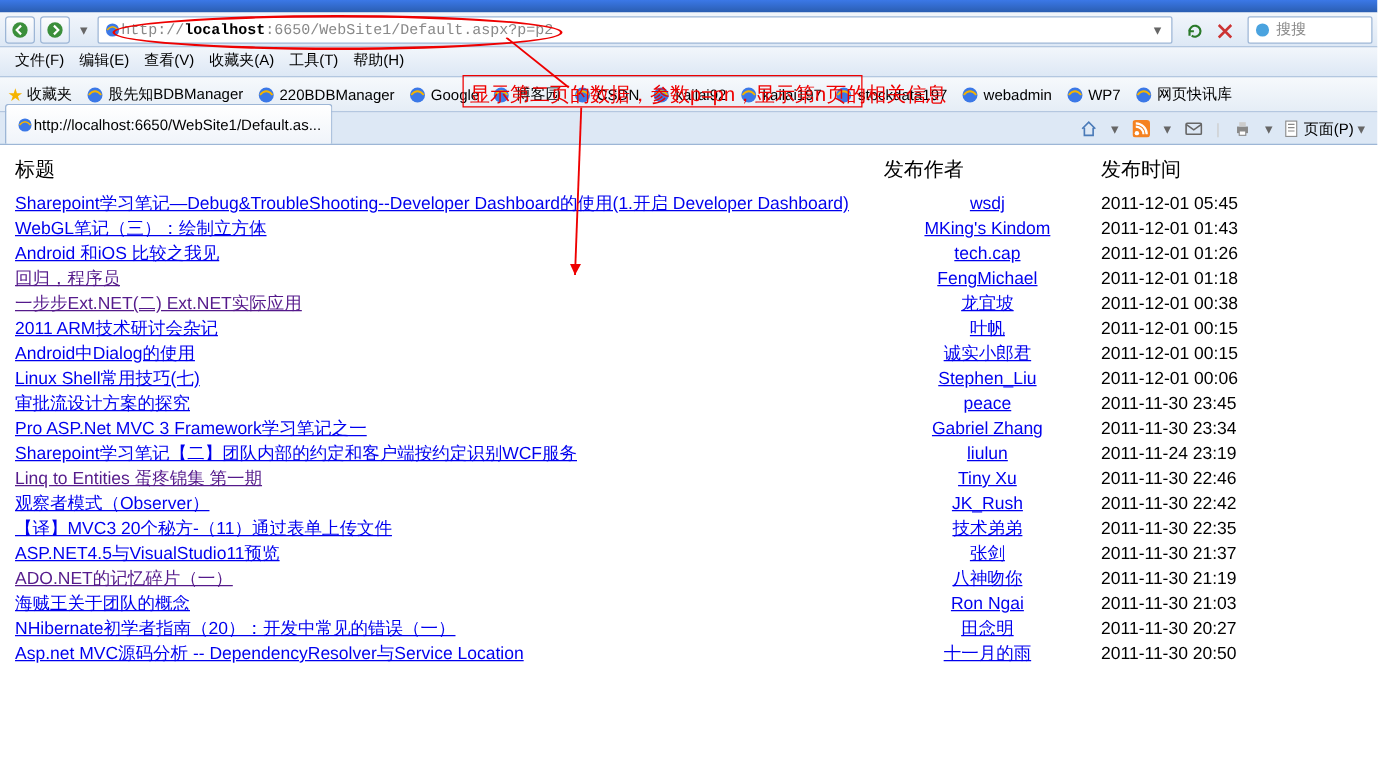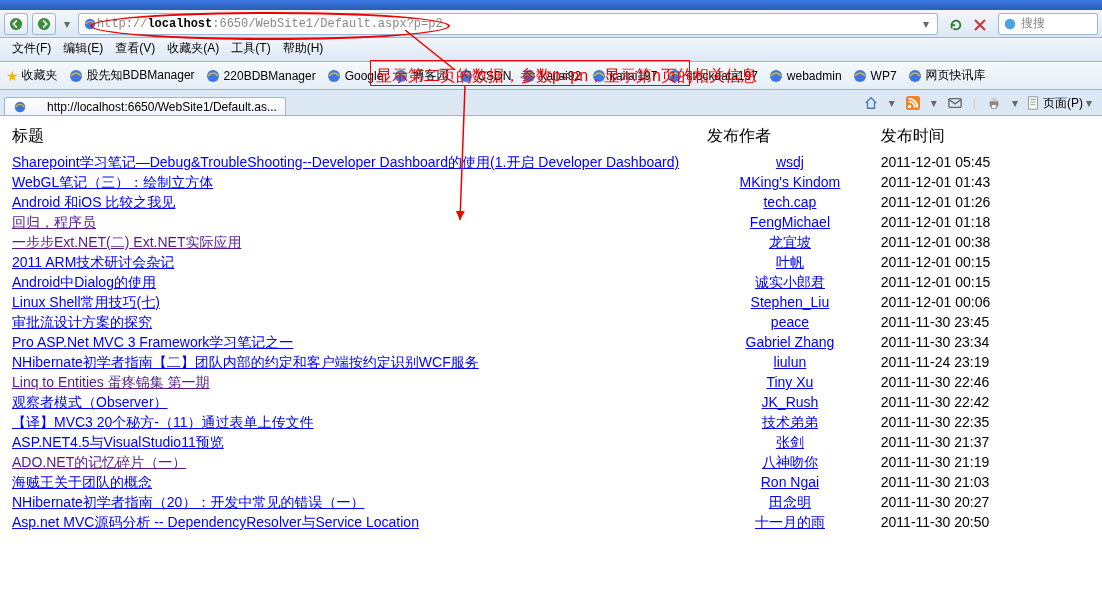--- a/index.html
+++ b/index.html
@@ -30,21 +30,21 @@
 .menu-item { padding:2px 6px; cursor:pointer; }
 
 
 .bm-bar { height:28px; background: linear-gradient(to bottom,#f6f9fc,#e5edf6); border-bottom:1px solid #9db6d6; display:flex; align-items:center; padding:0 6px; gap:10px; font-size:12px; }
 .bm-item { display:flex; align-items:center; gap:3px; cursor:pointer; white-space:nowrap; }
 .bm-fav-icon { width:16px; height:16px; }
 .bm-star { color:#f5b400; font-size:14px; }
 
 
 .tab-bar { height:26px; background:#dde8f5; display:flex; align-items:flex-end; padding:0 4px; border-bottom:1px solid #9db6d6; justify-content:space-between; }
-.tab { height:18px; background:linear-gradient(to bottom,#fff,#f0f4fa); border:1px solid #9db6d6; border-bottom:none; border-radius:3px 3px 0 0; display:flex; align-items:center; padding:0 8px; gap:20px; max-width:300px; }
+.tab { height:32px; background:linear-gradient(to bottom,#fff,#f0f4fa); border:1px solid #9db6d6; border-bottom:none; border-radius:3px 3px 0 0; display:flex; align-items:center; padding:0 8px; gap:0; max-width:300px; }
 .tab-right-icons { display:flex; gap:8px; align-items:center; padding-right:6px; padding-bottom:2px; }
 
 
 .content { padding:4px 8px; }
 table.data { width:100%; border-collapse:collapse; }
 table.data th { font-weight:normal; font-size:16px; padding:6px 4px; text-align:left; background:#fff; }
 table.data td { padding:1px 4px; font-size:14px; vertical-align:top; }
 table.data td.title a { color:#0000ee; text-decoration:underline; }
 table.data td.title a.visited { color:#551a8b; }
 table.data td.author { text-align:center; }
@@ -308,21 +308,21 @@
           <td class="title"><a href="#">审批流设计方案的探究</a></td>
           <td class="author"><a href="#">peace</a></td>
           <td class="time">2011-11-30 23:45</td>
         </tr>
         <tr>
           <td class="title"><a href="#">Pro ASP.Net MVC 3 Framework学习笔记之一</a></td>
           <td class="author"><a href="#">Gabriel Zhang</a></td>
           <td class="time">2011-11-30 23:34</td>
         </tr>
         <tr>
-          <td class="title"><a href="#">NHibernate初学者指南【二】团队内部的约定和客户端按约定识别WCF服务</a></td>
+          <td class="title"><a href="#">Sharepoint学习笔记【二】团队内部的约定和客户端按约定识别WCF服务</a></td>
           <td class="author"><a href="#">liulun</a></td>
           <td class="time">2011-11-24 23:19</td>
         </tr>
         <tr>
           <td class="title"><a href="#" class="visited">Linq to Entities 蛋疼锦集 第一期</a></td>
           <td class="author"><a href="#">Tiny Xu</a></td>
           <td class="time">2011-11-30 22:46</td>
         </tr>
         <tr>
           <td class="title"><a href="#">观察者模式（Observer）</a></td>

